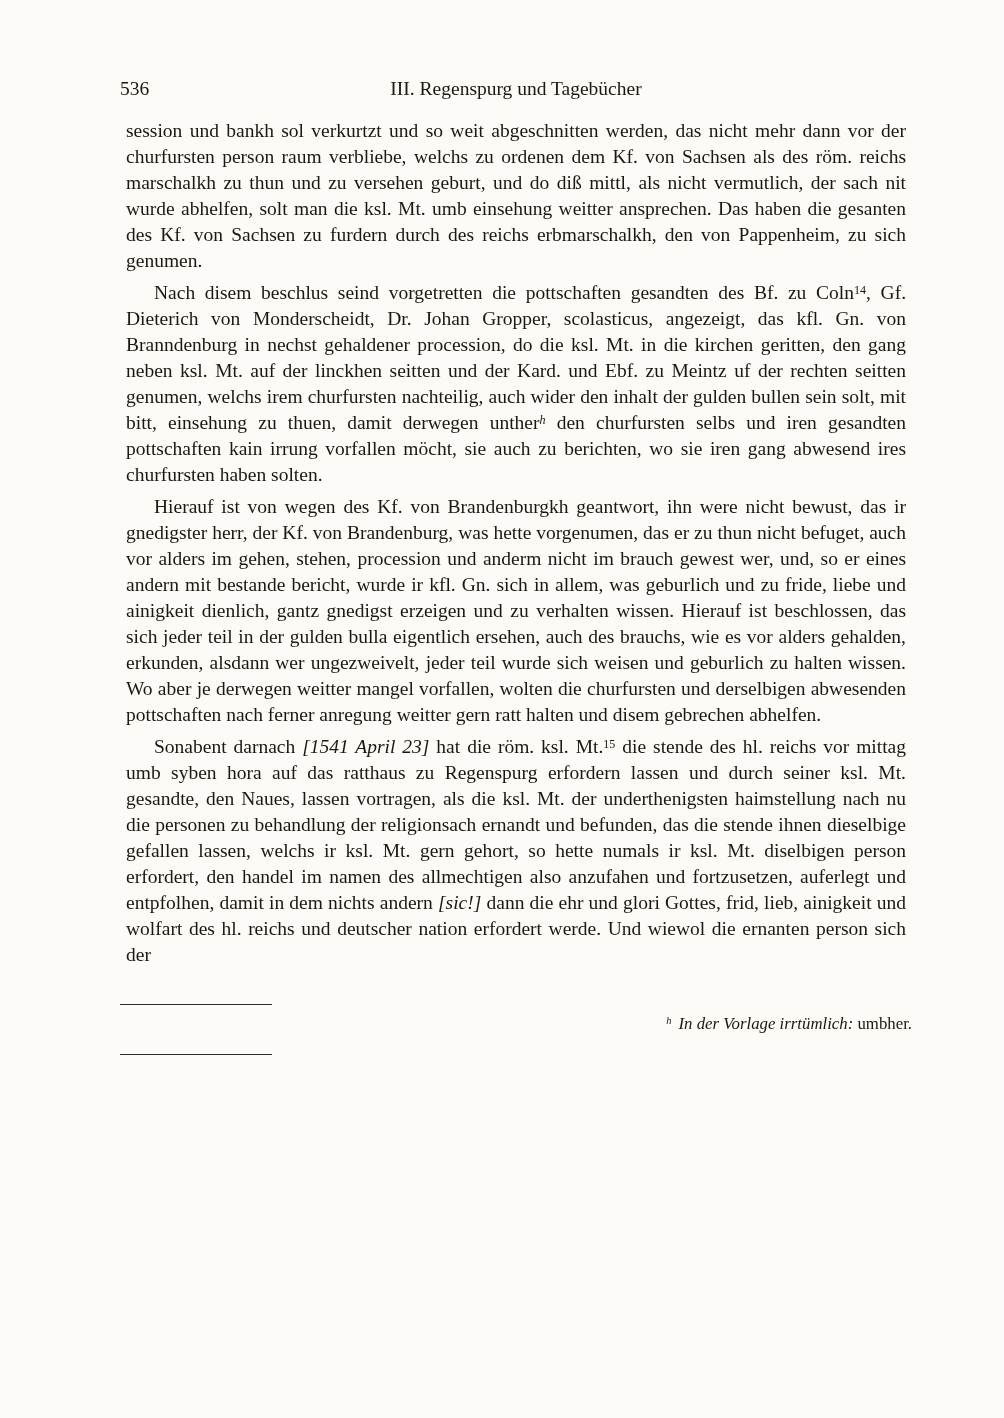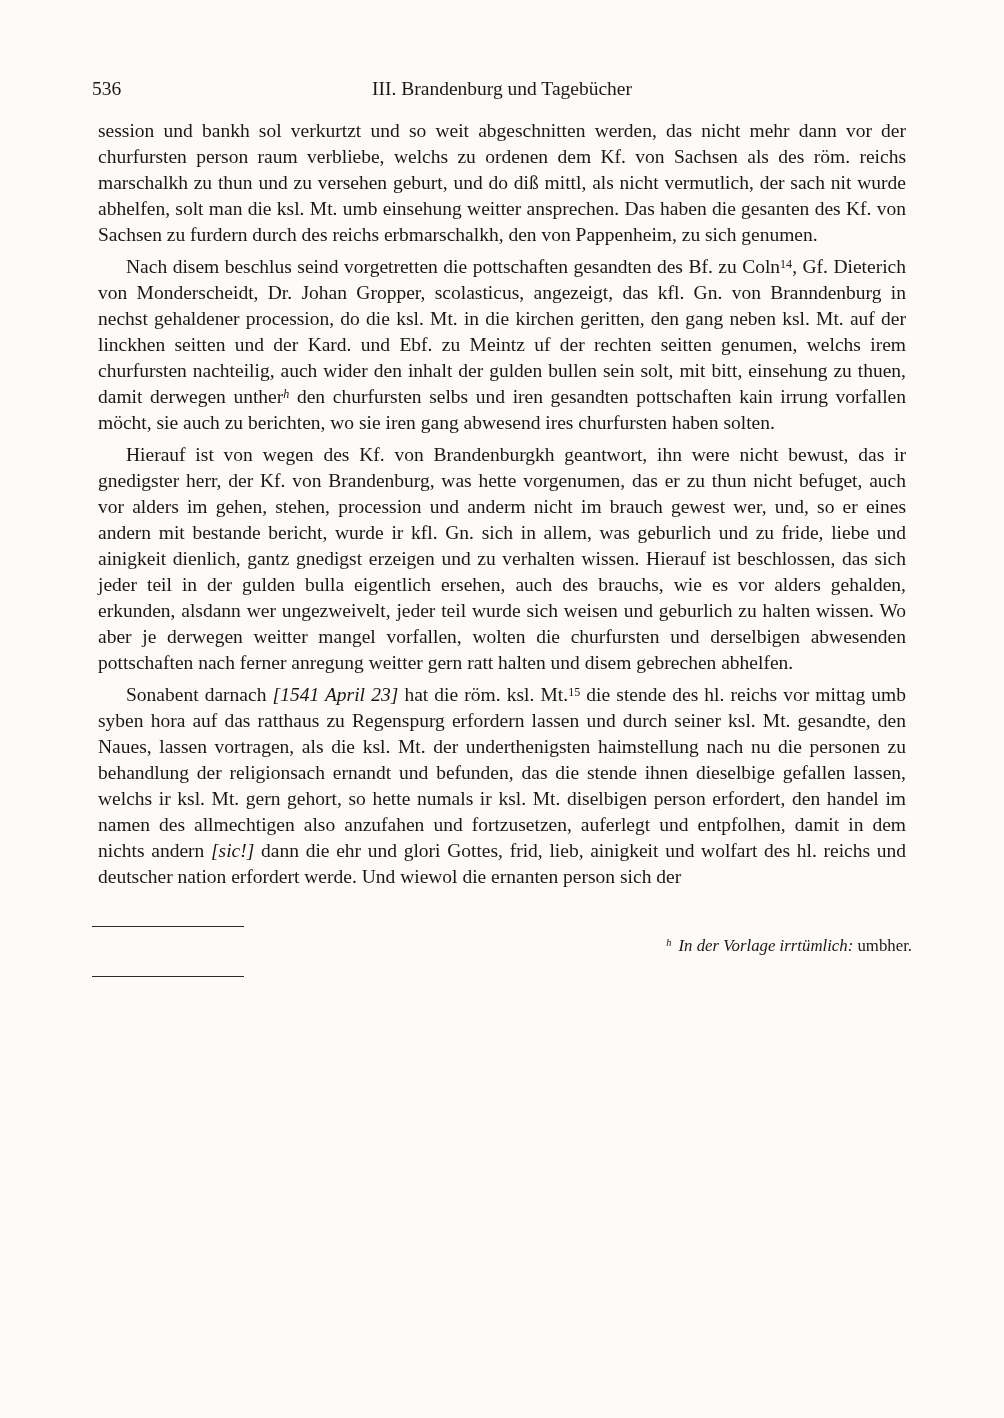--- a/index.html
+++ b/index.html
@@ -7,21 +7,21 @@
     padding: 0;
     background: #fcfbf7;
   }
   .page {
     position: relative;
     width: 1004px;
     height: 1364px;
     background: #fcfbf7;
     color: #1b1712;
     box-sizing: border-box;
-    padding: 76px 92px 0 92px;
+    padding: 76px 92px 0 120px;
     font-family: "Liberation Serif", "DejaVu Serif", serif;
     overflow: hidden;
   }
   
   .running-head {
     position: relative;
     height: 26px;
     margin-bottom: 16px;
     font-size: 19.5px;
     line-height: 26px;
@@ -88,21 +88,21 @@
     font-style: italic;
   }
 </style>
 </head>
 <body>
 
 <div class="page">
 
   <header class="running-head">
     <span class="page-number">536</span>
-    <span class="running-title">III. Brandenburg und Tagebücher</span>
+    <span class="running-title">III. Regenspurg und Tagebücher</span>
   </header>
 
   <main class="body-text">
       <p class="para"><span>session und bankh sol verkurtzt und so weit abgeschnitten werden, das nicht mehr dann vor der churfursten person raum verbliebe, welchs zu ordenen dem Kf. von Sachsen als des röm. reichs marschalkh zu thun und zu versehen geburt, und do diß mittl, als nicht vermutlich, der sach nit wurde abhelfen, solt man die ksl. Mt. umb einsehung weitter ansprechen. Das haben die gesanten des Kf. von Sachsen zu furdern durch des reichs erbmarschalkh, den von Pappenheim, zu sich genumen.</span></p>
       <p class="para indent"><span>Nach disem beschlus seind vorgetretten die pottschaften gesandten des Bf. zu Coln</span><sup>14</sup><span>, Gf. Dieterich von Monderscheidt, Dr. Johan Gropper, scolasticus, angezeigt, das kfl. Gn. von Branndenburg in nechst gehaldener procession, do die ksl. Mt. in die kirchen geritten, den gang neben ksl. Mt. auf der linckhen seitten und der Kard. und Ebf. zu Meintz uf der rechten seitten genumen, welchs irem churfursten nachteilig, auch wider den inhalt der gulden bullen sein solt, mit bitt, einsehung zu thuen, damit derwegen unther</span><sup class="sup-italic">h</sup><span> den churfursten selbs und iren gesandten pottschaften kain irrung vorfallen möcht, sie auch zu berichten, wo sie iren gang abwesend ires churfursten haben solten.</span></p>
       <p class="para indent"><span>Hierauf ist von wegen des Kf. von Brandenburgkh geantwort, ihn were nicht bewust, das ir gnedigster herr, der Kf. von Brandenburg, was hette vorgenumen, das er zu thun nicht befuget, auch vor alders im gehen, stehen, procession und anderm nicht im brauch gewest wer, und, so er eines andern mit bestande bericht, wurde ir kfl. Gn. sich in allem, was geburlich und zu fride, liebe und ainigkeit dienlich, gantz gnedigst erzeigen und zu verhalten wissen. Hierauf ist beschlossen, das sich jeder teil in der gulden bulla eigentlich ersehen, auch des brauchs, wie es vor alders gehalden, erkunden, alsdann wer ungezweivelt, jeder teil wurde sich weisen und geburlich zu halten wissen. Wo aber je derwegen weitter mangel vorfallen, wolten die churfursten und derselbigen abwesenden pottschaften nach ferner anregung weitter gern ratt halten und disem gebrechen abhelfen.</span></p>
       <p class="para indent"><span>Sonabent darnach </span><em>[1541 April 23]</em><span> hat die röm. ksl. Mt.</span><sup>15</sup><span> die stende des hl. reichs vor mittag umb syben hora auf das ratthaus zu Regenspurg erfordern lassen und durch seiner ksl. Mt. gesandte, den Naues, lassen vortragen, als die ksl. Mt. der underthenigsten haimstellung nach nu die personen zu behandlung der religionsach ernandt und befunden, das die stende ihnen dieselbige gefallen lassen, welchs ir ksl. Mt. gern gehort, so hette numals ir ksl. Mt. diselbigen person erfordert, den handel im namen des allmechtigen also anzufahen und fortzusetzen, auferlegt und entpfolhen, damit in dem nichts andern </span><em>[sic!]</em><span> dann die ehr und glori Gottes, frid, lieb, ainigkeit und wolfart des hl. reichs und deutscher nation erfordert werde. Und wiewol die ernanten person sich der</span></p>
     </main>
 
   <footer class="footnotes">

